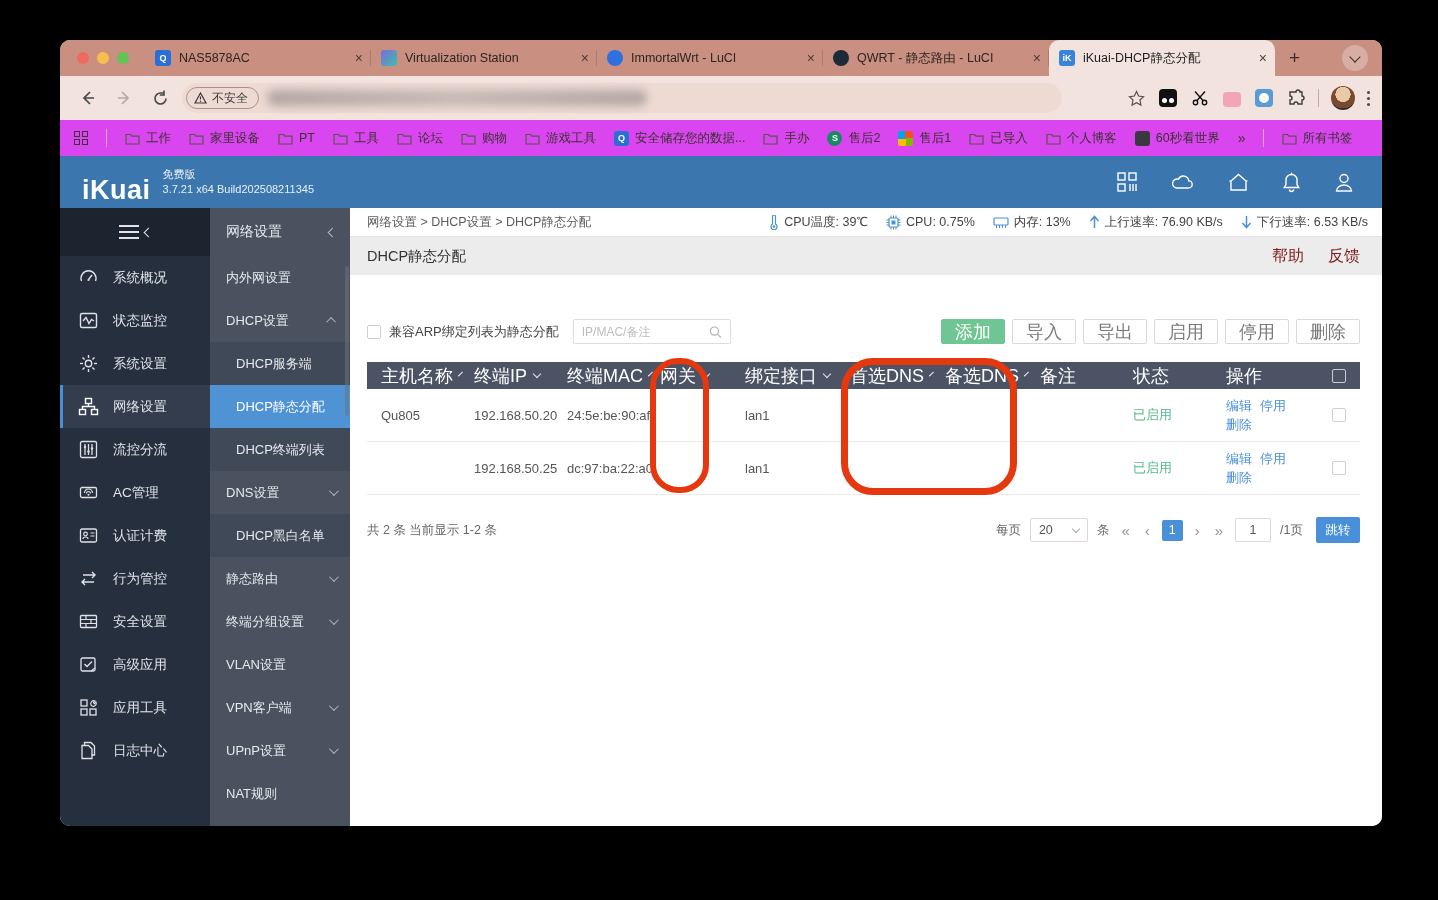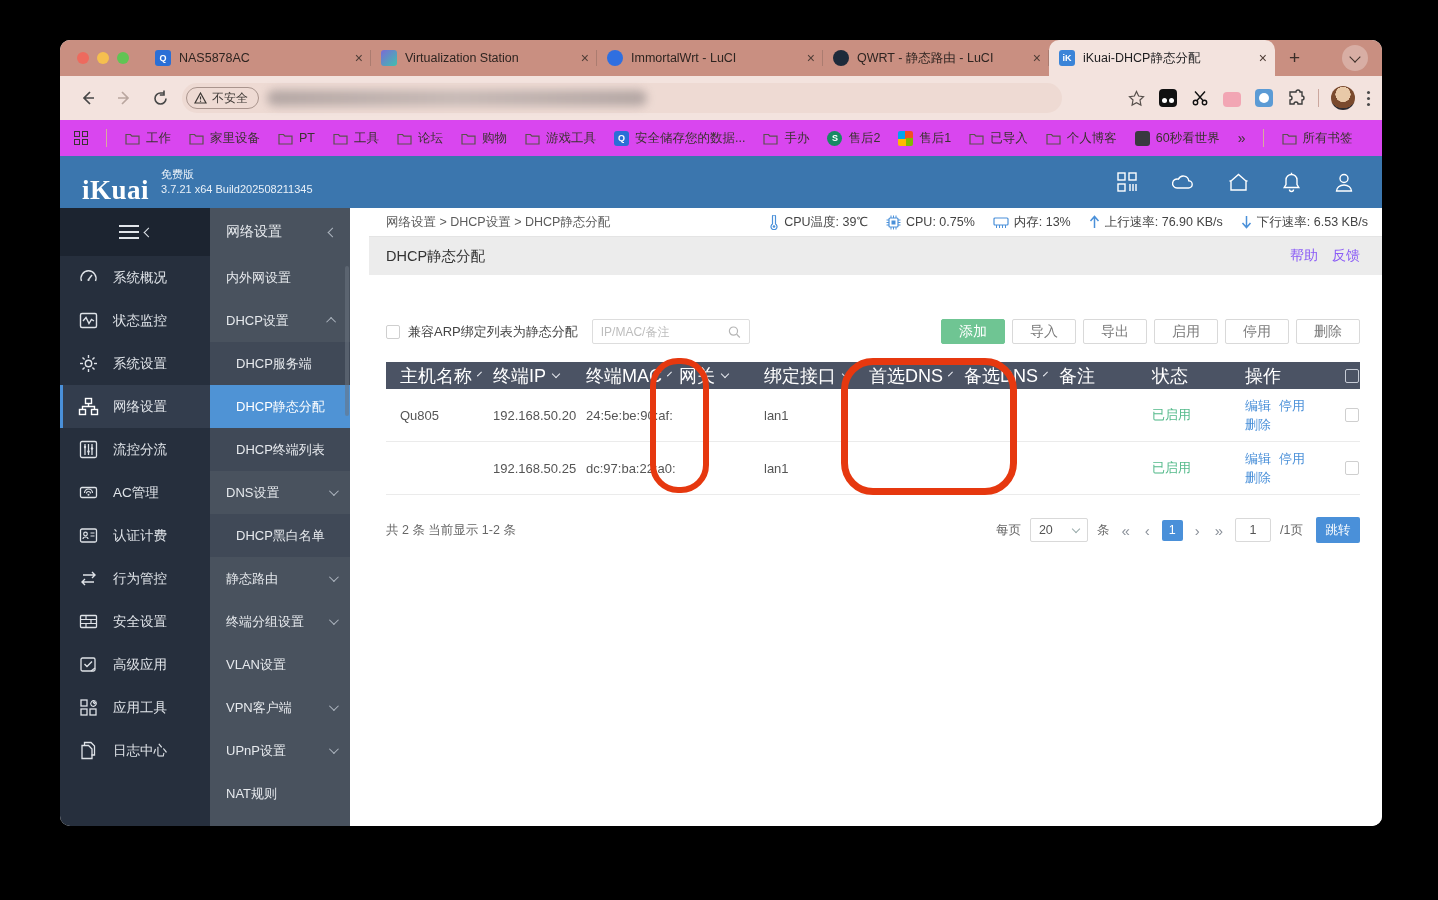--- a/index.html
+++ b/index.html
@@ -49,21 +49,21 @@
   .appsgrid { display:grid; grid-template-columns:6px 6px; grid-gap:2px; }
   .appsgrid i { width:6px; height:6px; border:1.5px solid #3a3330; }
   .bm-more { font-size:14px; color:#3a3330; letter-spacing:-1px; }
   .fico { width:15px; height:15px; border-radius:3px; display:flex; align-items:center; justify-content:center; font-size:9px; font-weight:bold; color:#fff; flex:0 0 auto; }
   .f-qnap { background:#2a6fd6; } .f-sgreen { background:#188a64; border-radius:50%; }
   .f-ms { background:conic-gradient(#f25022 0 25%, #7fba00 0 50%, #ffb900 0 75%, #00a4ef 0); border-radius:2px; }
   .f-dark { background:#39393f; }
 
   
   .appheader { height:52px; background:#3b76ae; display:flex; align-items:center; padding:0 28px 0 22px; flex:0 0 auto; }
-  .logo { color:#fff; font-size:27px; font-weight:bold; letter-spacing:.5px; font-family:Liberation Serif, serif;margin-top:16px; }
+  .logo { color:#fff; font-size:27px; font-weight:bold; letter-spacing:.5px; font-family:Liberation Sans, sans-serif;margin-top:16px; }
   .ver { color:#e8f0f8; font-size:11px; line-height:1.35; margin-left:12px; }
   .hicons { margin-left:auto; display:flex; align-items:center; gap:33px; }
 
   
   .bodyrow { flex:1; display:flex; min-height:0; }
   .nav1 { width:150px; background:#262f3d; color:#dfe3e8; flex:0 0 auto; display:flex; flex-direction:column; }
   .burger { height:48px; background:#1c2430; display:flex; align-items:center; justify-content:center; gap:6px; }
   .blines { display:flex; flex-direction:column; gap:4px; }
   .blines i { width:20px; height:2px; background:#e1e5ea; display:block; }
   .bchev { width:7px; height:7px; border-left:1.6px solid #e1e5ea; border-bottom:1.6px solid #e1e5ea; transform:rotate(45deg); }
@@ -76,36 +76,36 @@
   .n2title { height:48px; display:flex; align-items:center; padding:0 14px 0 16px; font-size:14px; }
   .n2chevl { margin-left:auto; width:7px; height:7px; border-left:1.5px solid #aeb6c0; border-bottom:1.5px solid #aeb6c0; transform:rotate(45deg); }
   .n2item { height:43px; display:flex; align-items:center; padding:0 14px 0 16px; }
   .n2item.child { padding-left:26px; background:#404957; }
   .n2item.active { background:#4f93d5; color:#fff; }
   .n2item .cv { margin-left:auto; width:7px; height:7px; border-right:1.5px solid #aeb6c0; border-bottom:1.5px solid #aeb6c0; }
   .cv.down { transform:rotate(45deg) translateY(-2px); }
   .cv.up { transform:rotate(-135deg) translateY(-2px); }
   .n2scroll { position:absolute; right:1px; top:58px; width:4px; height:150px; border-radius:2px; background:#6a737f; opacity:.55; }
 
-  .main { flex:1; background:#fff; display:flex; flex-direction:column; min-width:0; position:relative;margin-left:19px; }
+  .main { flex:1; background:#fff; display:flex; flex-direction:column; min-width:0; position:relative; }
   .statusbar { height:29px; border-bottom:1px solid #e4e4e4; display:flex; align-items:center; padding:0 14px 0 17px; font-size:12.5px; color:#5c5c5c; flex:0 0 auto; }
   .stats { margin-left:auto; display:flex; align-items:center; gap:18px; color:#444; }
   .stat { display:flex; align-items:center; gap:5px; }
   .pagetitlebar { height:38px; background:#ececec; display:flex; align-items:center; padding:0 22px 0 17px; font-size:14.5px; color:#333; flex:0 0 auto; }
-  .ptlinks { margin-left:auto; display:flex; gap:14px; font-size:14px; color:#8b5cf6; }
+  .ptlinks { margin-left:auto; display:flex; gap:24px; font-size:16px; color:#7f1d1d; }
 
   .content { flex:1; padding:0 22px 8px 17px; position:relative; }
   .controls { margin-top:44px; display:flex; align-items:center; }
   .cb { width:14px; height:14px; border:1px solid #cfcfcf; border-radius:2px; background:#fff; flex:0 0 auto; }
   .arplabel { font-size:13px; color:#444; margin:0 8px 0 8px; }
   .search { width:158px; height:25px; border:1px solid #ddd; border-radius:2px; display:flex; align-items:center; padding:0 8px; margin-left:6px; }
   .search input { border:none; outline:none; width:100%; font-size:12px; color:#333; background:transparent; font-family:"Liberation Sans",sans-serif; }
   .search input::placeholder { color:#bdbdbd; }
   .btns { margin-left:auto; display:flex; gap:7px; }
-  .btn { min-width:64px; height:25px; border:1px solid #d9d9d9; background:#fff; color:#7a7a7a; font-size:14px; border-radius:2px; display:flex; align-items:center; justify-content:center; }
+  .btn { min-width:64px; height:25px; border:1px solid #d9d9d9; background:#fff; color:#7a7a7a; font-size:18px; border-radius:2px; display:flex; align-items:center; justify-content:center; }
   .btn.primary { background:#6fc593; border-color:#6fc593; color:#fff; }
 
   .grid { display:grid; grid-template-columns:93px 93px 93px 85px 105px 95px 95px 93px 93px 100px 1fr; align-items:center; }
   .thead { margin-top:18px; background:#4b5364; color:#fff; font-size:18px; height:27px; }
   .thead > div { padding-left:14px; display:flex; align-items:center; white-space:nowrap; }
   .sv { width:6px; height:6px; border-right:1.4px solid #e6e9ef; border-bottom:1.4px solid #e6e9ef; transform:rotate(45deg); margin-left:7px; margin-top:-3px; }
   .hcb { justify-content:flex-end; padding-right:14px; }
   .hcb .cb { border-color:#c7ccd6; background:transparent; }
   .trow { height:53px; border-bottom:1px solid #ebebeb; font-size:13px; color:#555; }
   .trow > div { padding-left:14px; }

